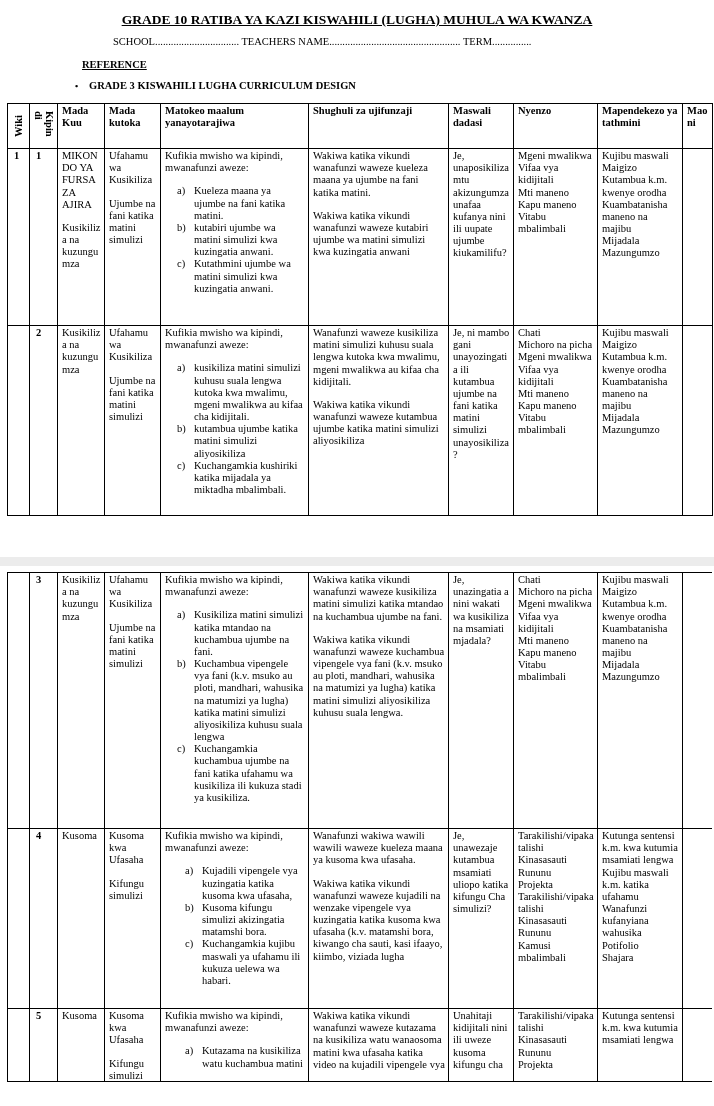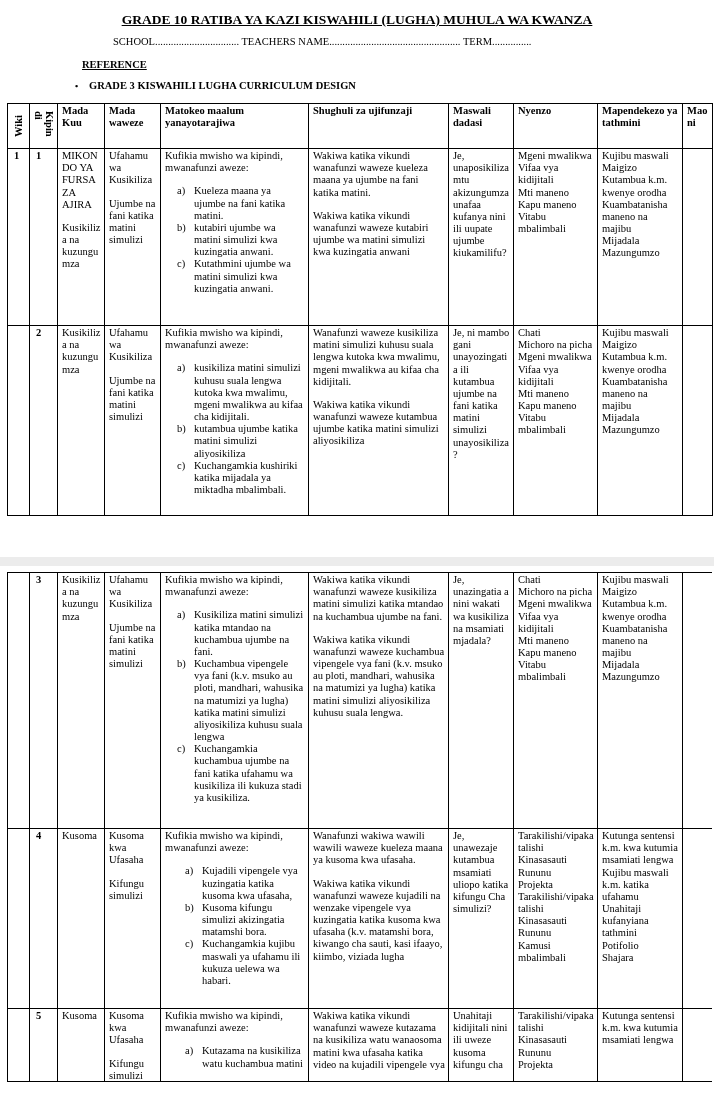--- a/index.html
+++ b/index.html
@@ -67,21 +67,21 @@
     </colgroup>
     <tbody>
         <tr class="hdr">
       <th class="vhead">
             <span class="vh-ccw">Wiki</span>
           </th>
       <th class="vhead">
             <span class="vh-cw">Kipindi</span>
           </th>
       <th>Mada Kuu</th>
-      <th>Mada waweze</th>
+      <th>Mada kutoka</th>
       <th>Matokeo maalum yanayotarajiwa</th>
       <th>Shughuli za ujifunzaji</th>
       <th>Maswali dadasi</th>
       <th>Nyenzo</th>
       <th>Mapendekezo ya tathmini</th>
       <th>Maoni</th>
     </tr>
     <tr class="body-row" style="height:177px">
           <td class="num"><span>1</span></td>
           <td class="num"><span>1</span></td>
@@ -306,21 +306,21 @@
             <div class="par"><span>Rununu</span></div>
             <div class="par"><span>Projekta</span></div>
             <div class="par"><span>Tarakilishi/vipakatalishi</span></div>
             <div class="par"><span>Kinasasauti</span></div>
             <div class="par"><span>Rununu</span></div>
             <div class="par"><span>Kamusi mbalimbali</span></div>
           </td>
           <td>
             <div class="par"><span>Kutunga sentensi k.m. kwa kutumia msamiati lengwa</span></div>
             <div class="par"><span>Kujibu maswali k.m. katika ufahamu</span></div>
-            <div class="par"><span>Unahitaji kufanyiana tathmini</span></div>
+            <div class="par"><span>Wanafunzi kufanyiana wahusika</span></div>
             <div class="par"><span>Potifolio</span></div>
             <div class="par"><span>Shajara</span></div>
           </td>
           <td></td>
         </tr>
     <tr class="body-row deep" style="height:100px">
           <td class="num"><span></span></td>
           <td class="num"><span>5</span></td>
           <td>
             <div class="par"><span>Kusoma</span></div>

